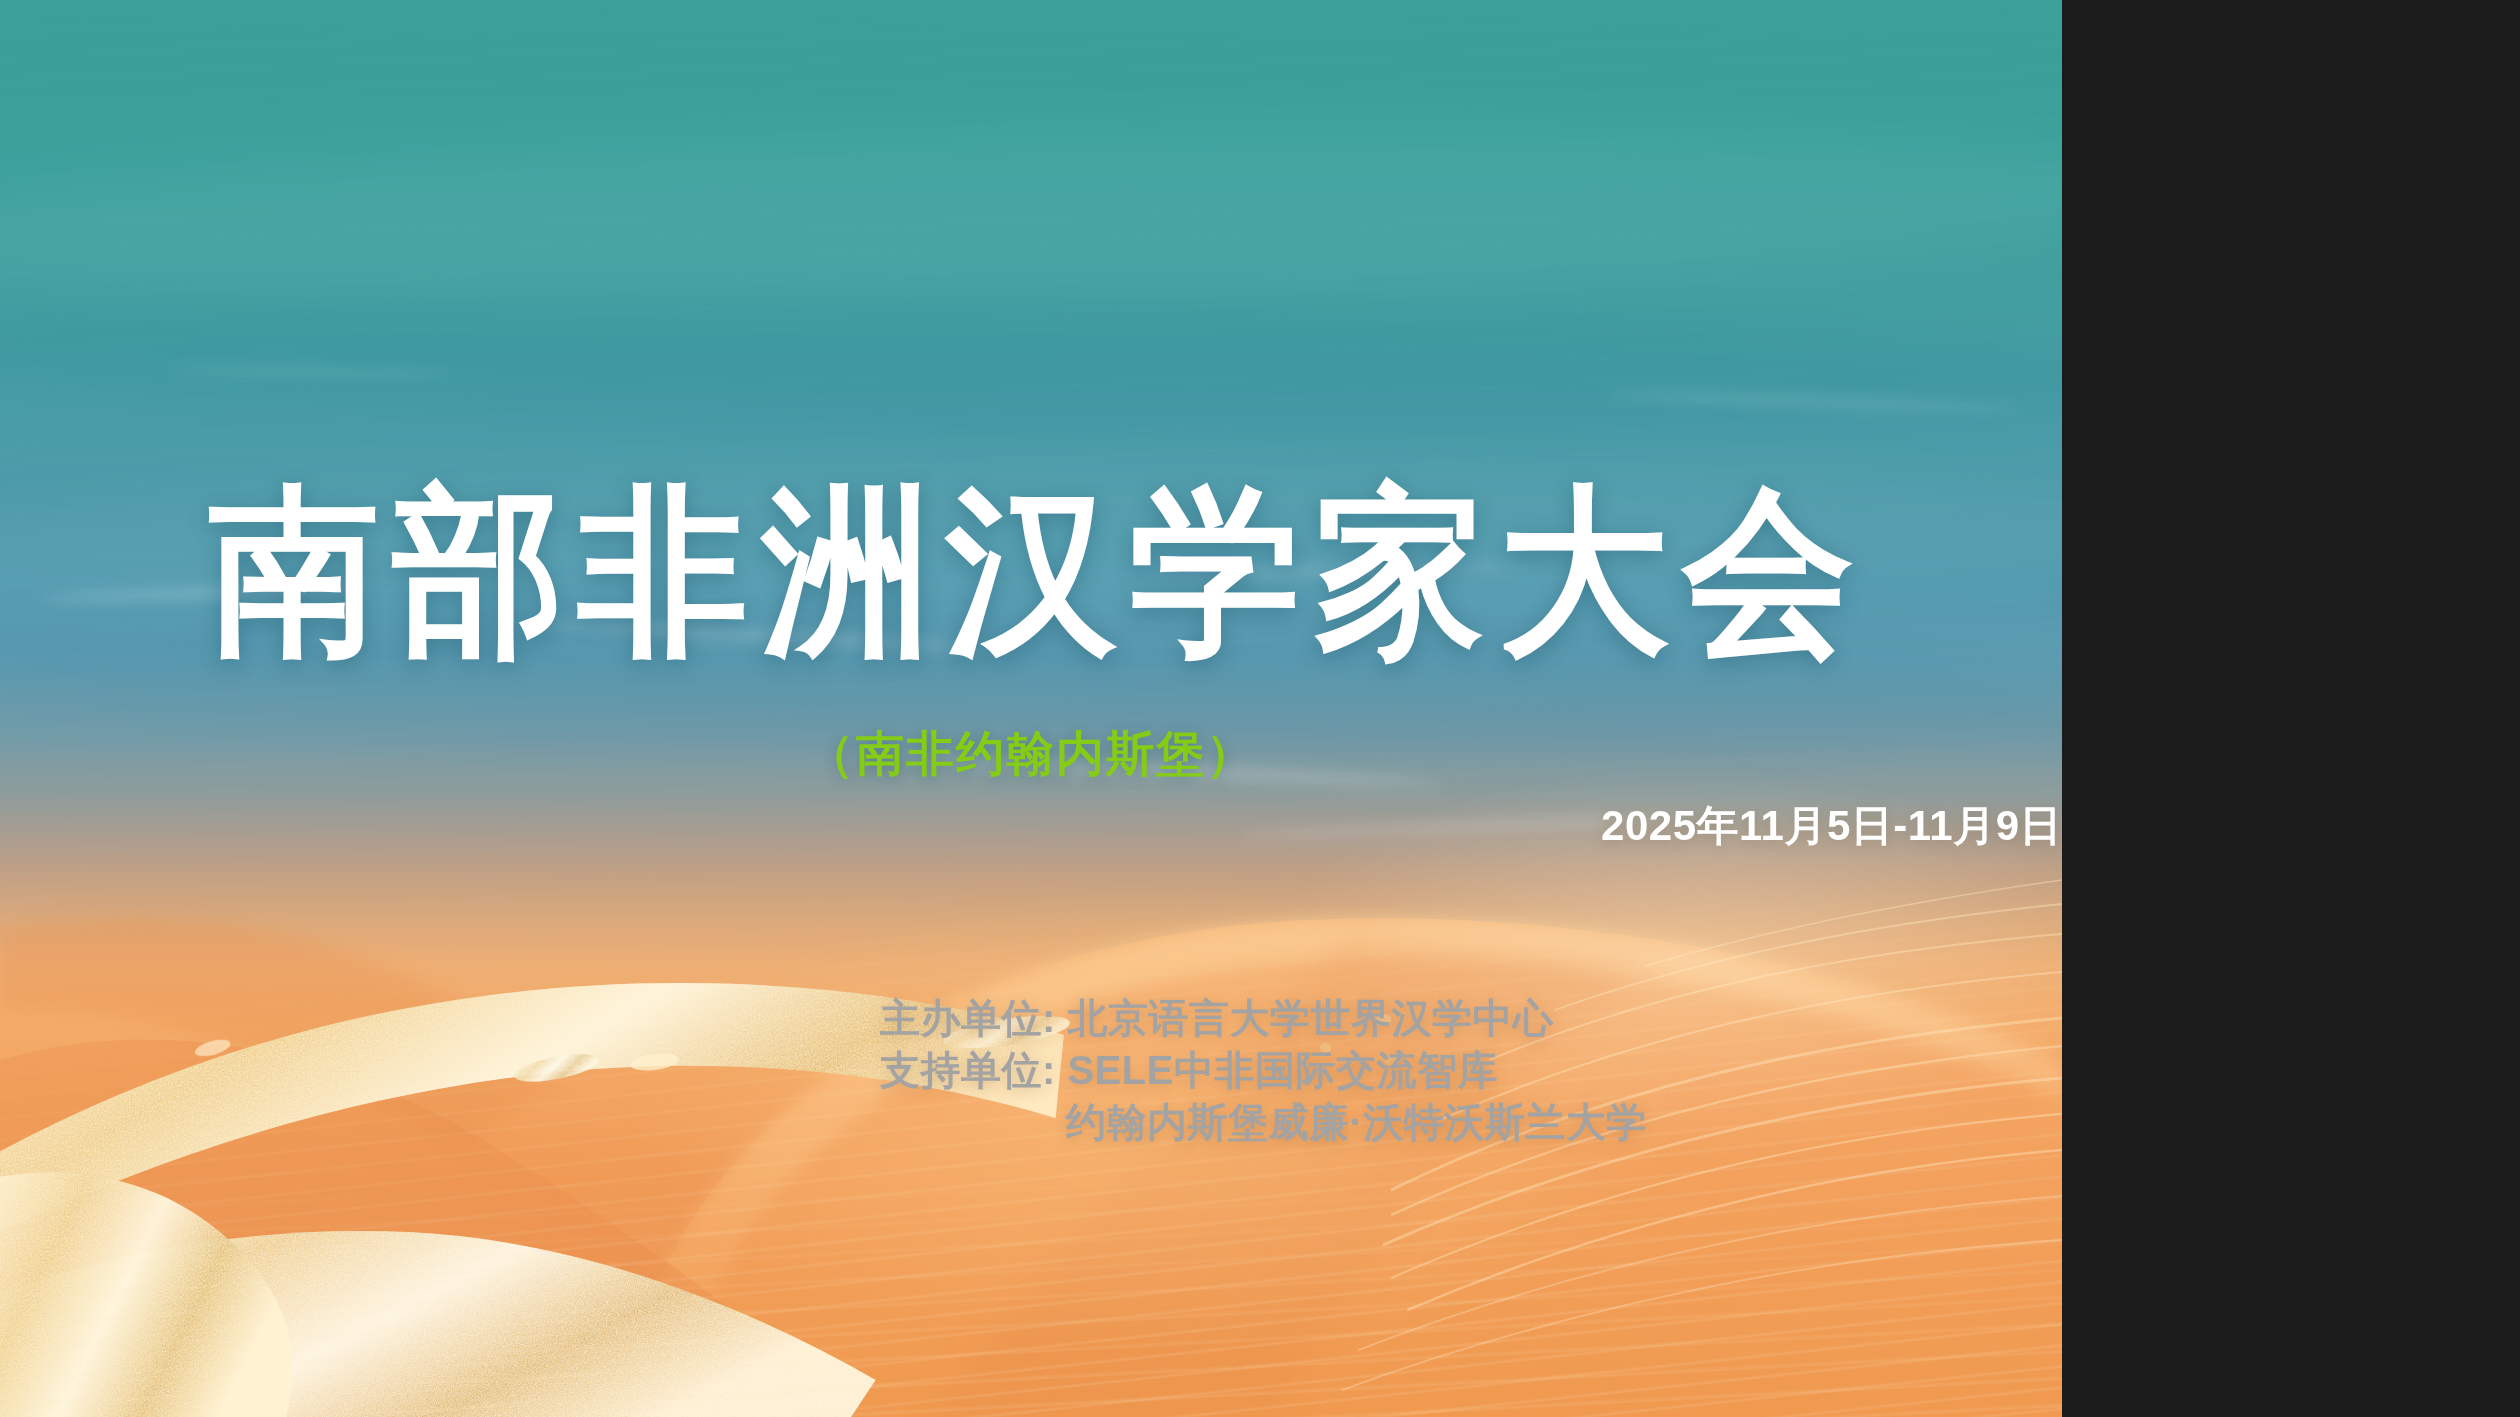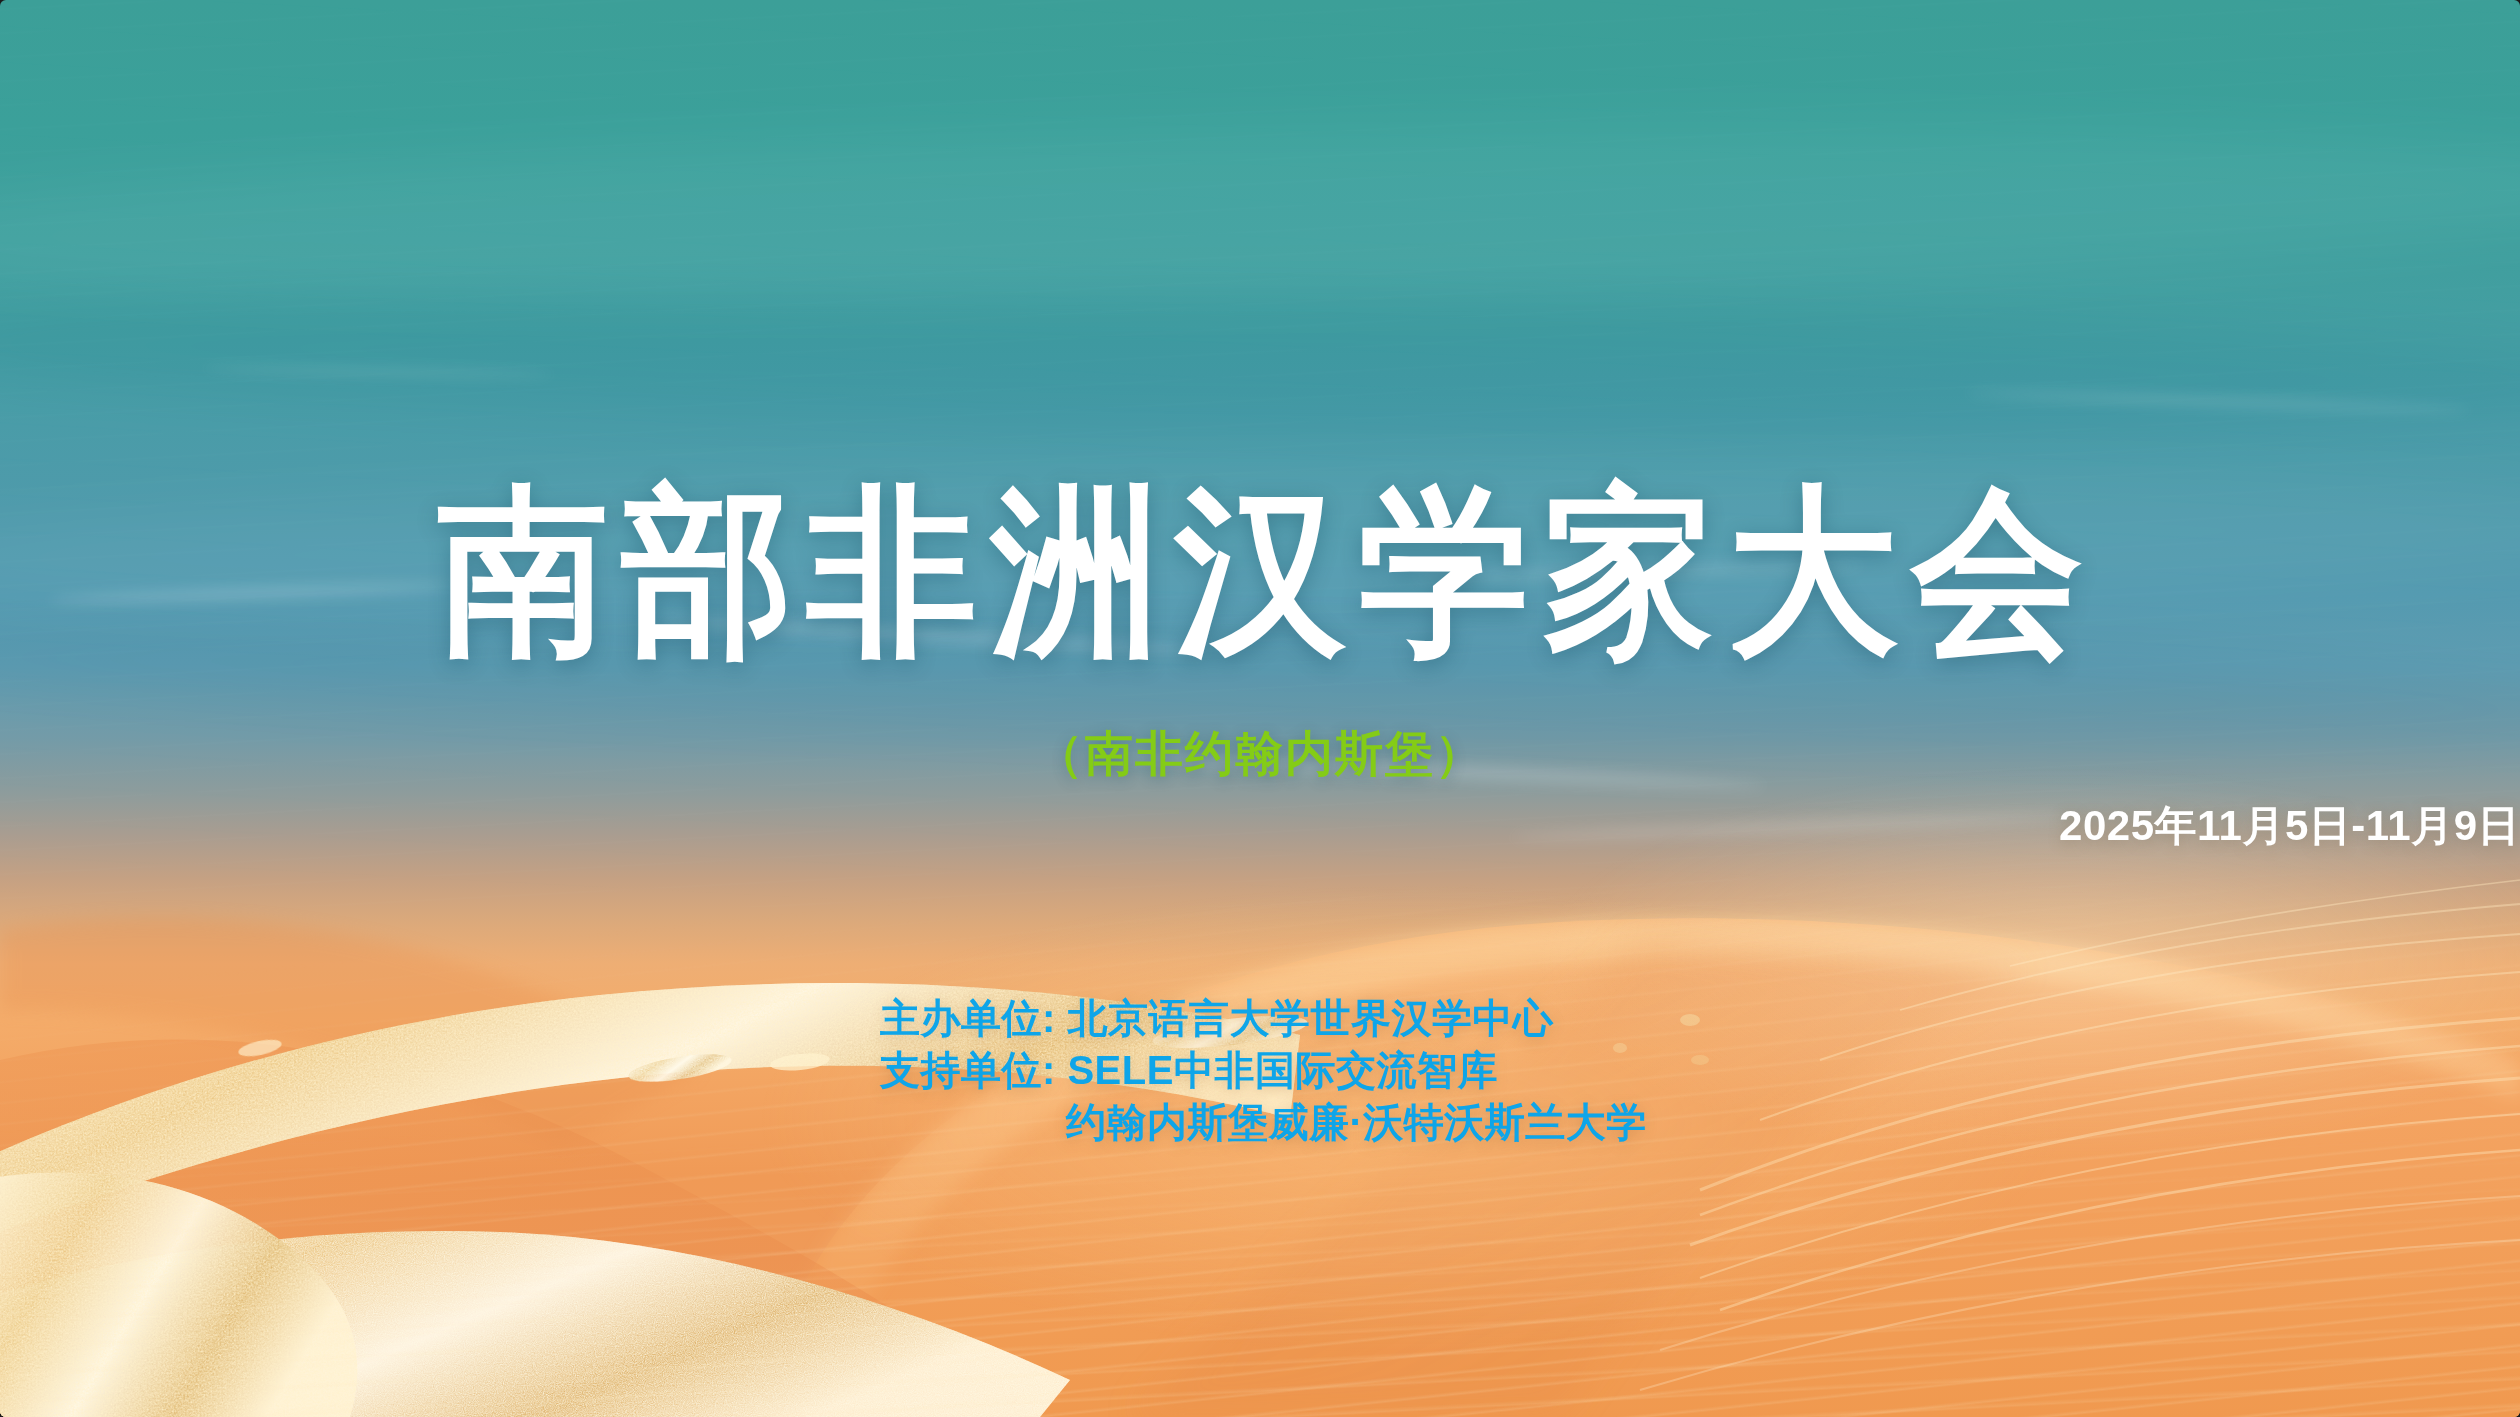--- a/index.html
+++ b/index.html
@@ -5,25 +5,24 @@
 <style>
   html, body {
     margin: 0;
     padding: 0;
     background: #1b1b1b;
   }
   * { box-sizing: border-box; }
 
   .poster {
     position: relative;
-    width: 2520px;
+    width: 2062px;
     height: 1417px;
     overflow: hidden;
     font-family: "Liberation Sans", "DejaVu Sans", sans-serif;
-    border-radius: 6px;
     -webkit-font-smoothing: antialiased;
   }
 
   
   .bg-base {
     position: absolute;
     inset: 0;
     background:
       linear-gradient(to bottom,
         #3c9f98   0%,
@@ -205,21 +204,21 @@
     font-weight: 700;
     letter-spacing: .5px;
     white-space: nowrap;
     text-shadow: 0 3px 14px rgba(120,90,50,.28);
   }
 
   .org-block {
     position: absolute;
     left: 880px;
     top: 992px;
-    color: #0ea5e9;
+    color: #a3a3a3;
     font-size: 40px;
     font-weight: 600;
     line-height: 52px;
     white-space: nowrap;
     text-shadow: 0 3px 14px rgba(150,92,40,.30);
   }
   .org-line { letter-spacing: .5px; }
   .org-line.indent { padding-left: 186px; }
 </style>
 </head>

